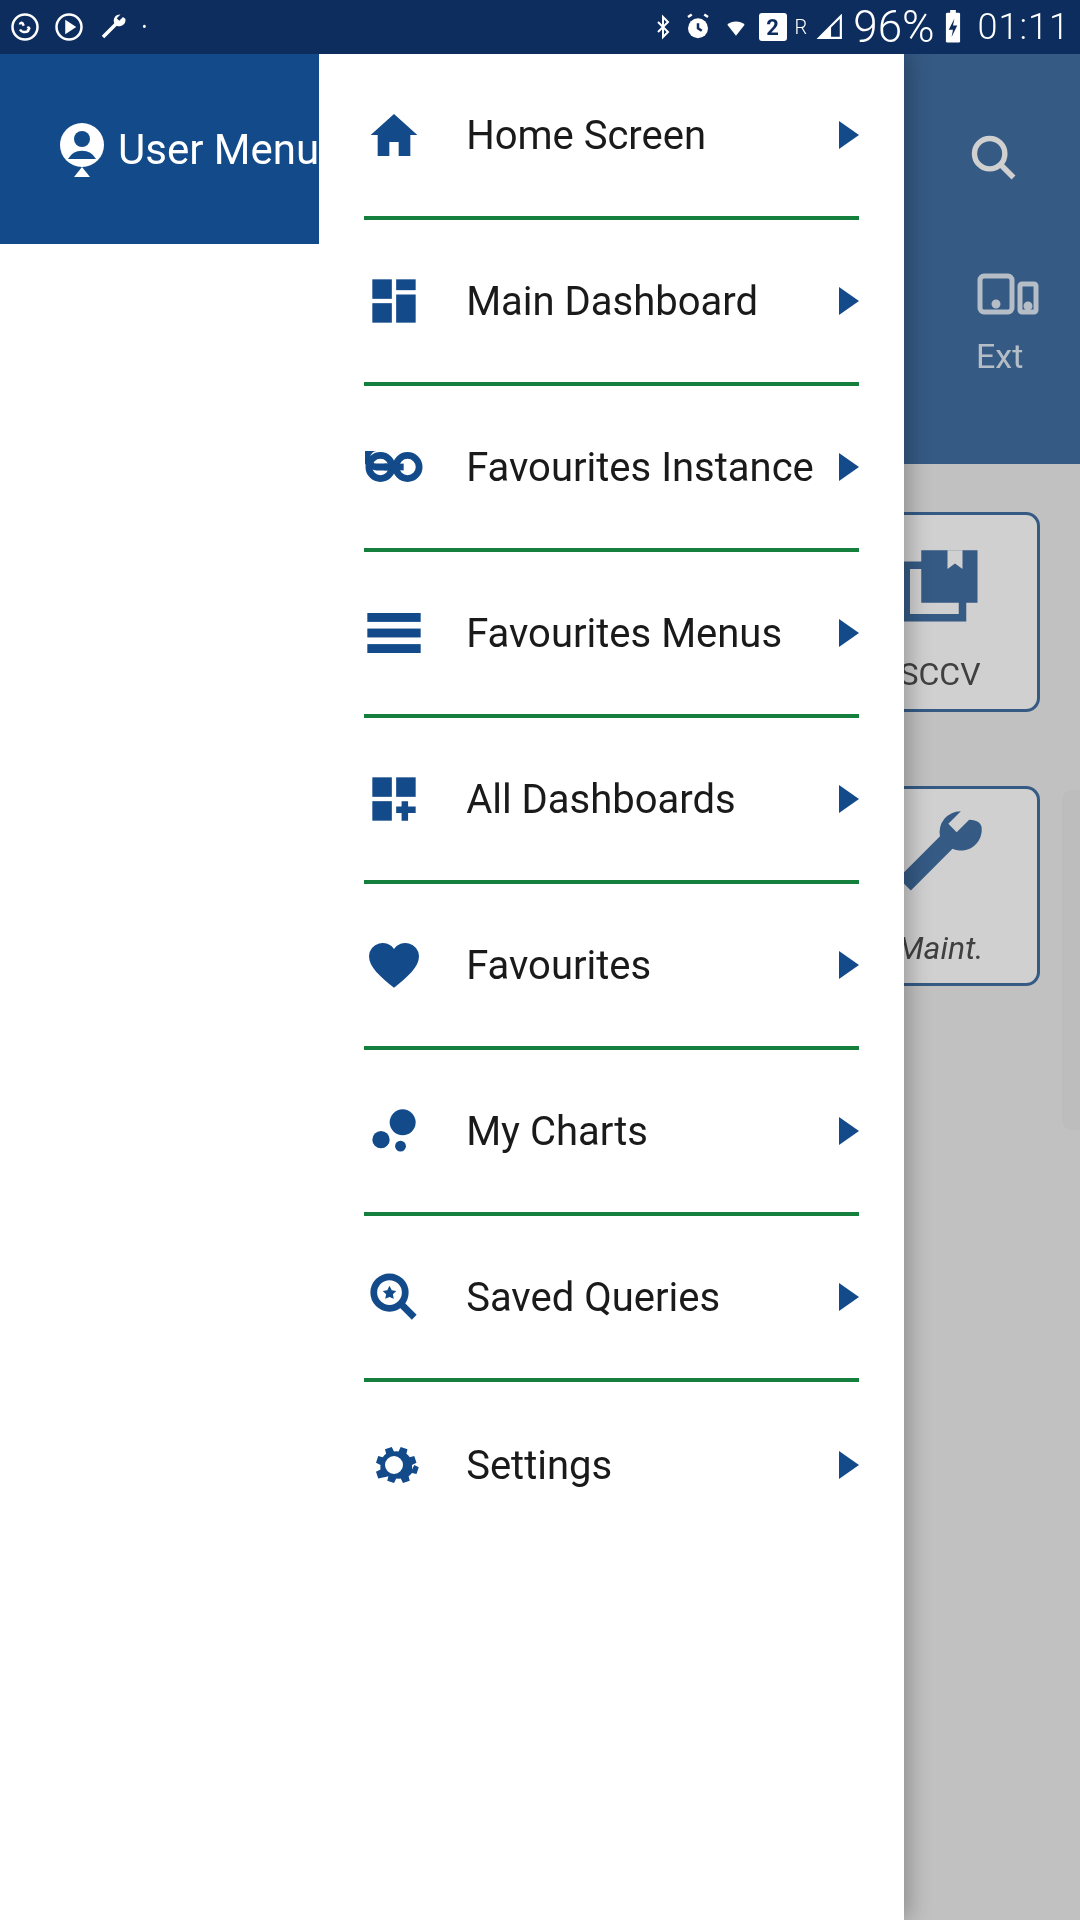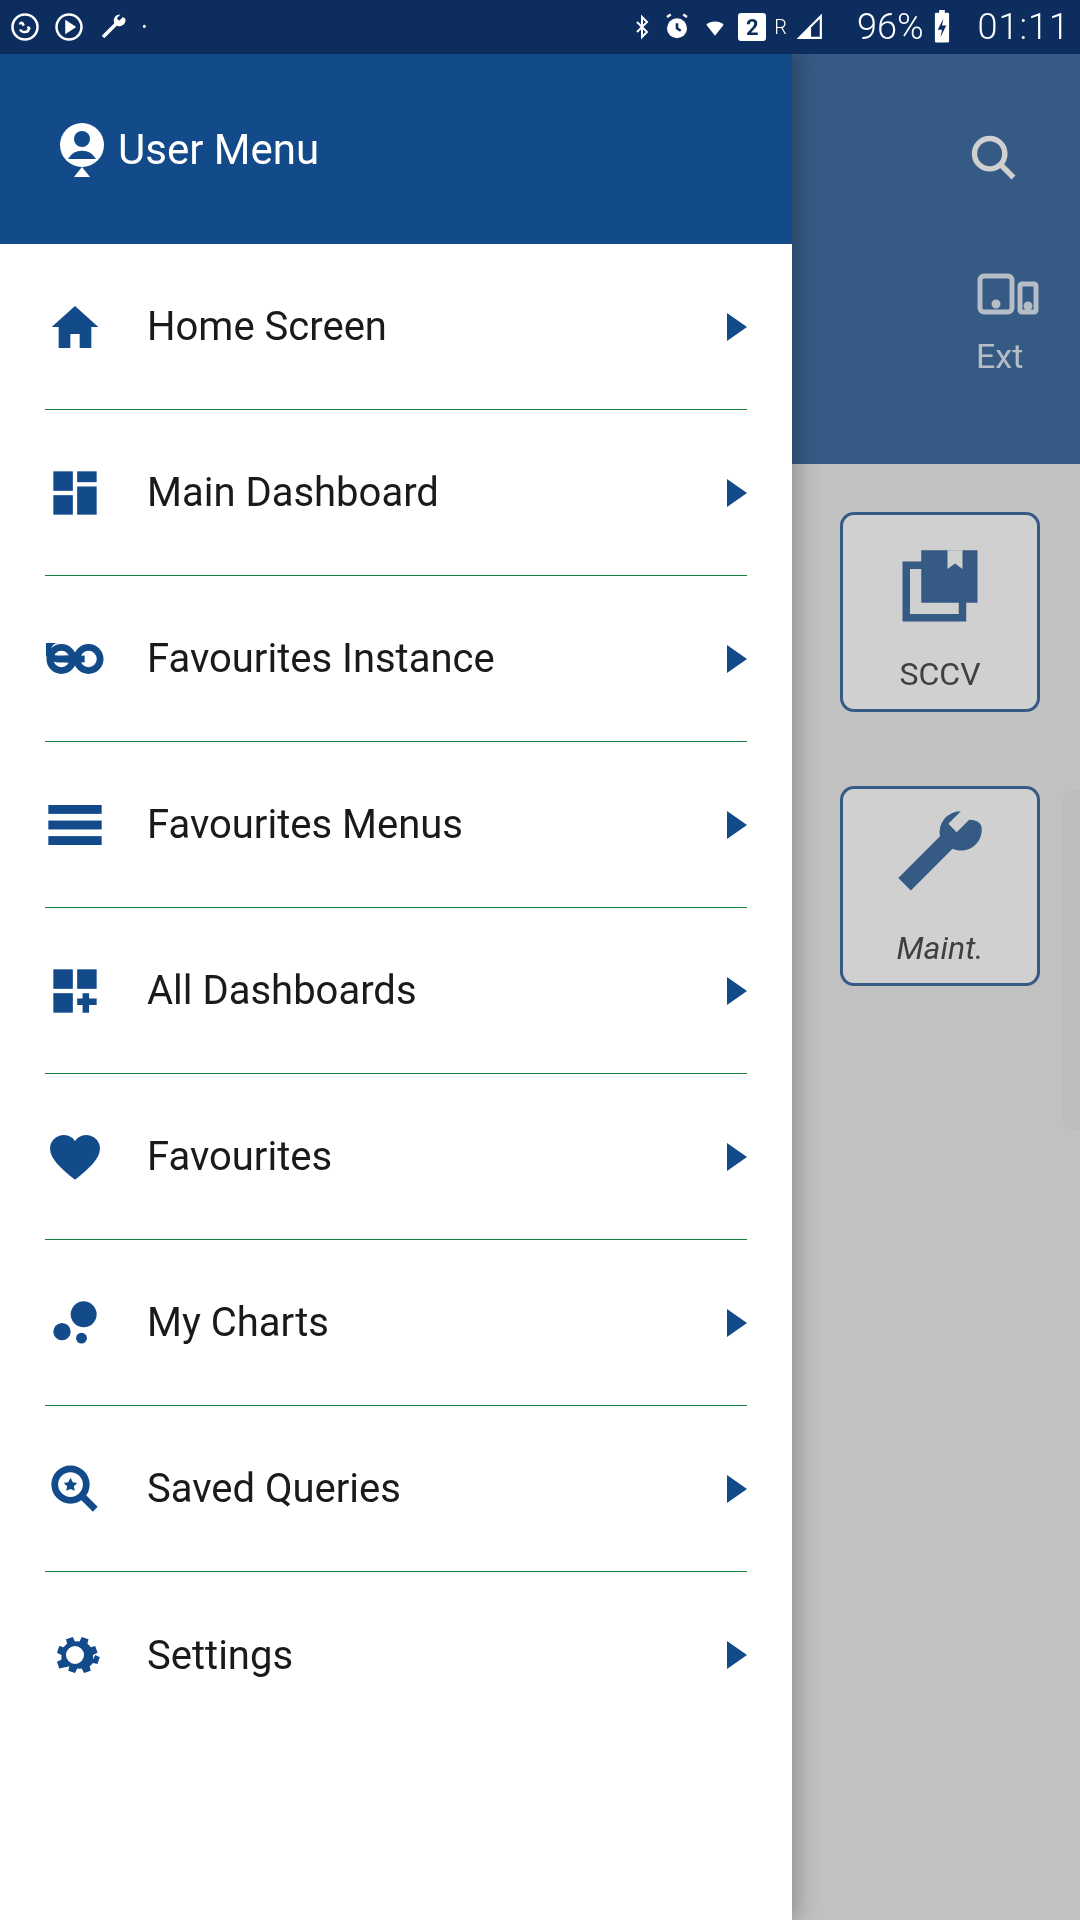--- a/index.html
+++ b/index.html
@@ -18,22 +18,22 @@
     display: flex;
     align-items: center;
     justify-content: space-between;
     padding: 0 10px;
     font-size: 30px;
     position: relative;
     z-index: 30;
   }
   .status-left { display: flex; align-items: center; gap: 14px; }
   .status-right { display: flex; align-items: center; gap: 8px; font-weight: 300; }
-  .status-right .time { font-size: 36px; letter-spacing: 1px; margin-left: 18px; }
-  .status-right .pct { font-size: 36px; margin-left: 24px; }
+  .status-right .time { font-size: 36px; letter-spacing: 1px; margin-left: 7px; }
+  .status-right .pct { font-size: 44px; }
   .sim-badge {
     background: #fff; color: #0d2d5e; width: 28px; height: 28px;
     display: flex; align-items: center; justify-content: center;
     font-size: 22px; font-weight: 700; border-radius: 3px;
   }
   
   .app-header {
     position: absolute;
     top: 54px; left: 0; right: 0;
     height: 410px;
@@ -73,47 +73,46 @@
     width: 18px; height: 340px;
     background: #bdbdbd;
     border-top-left-radius: 10px;
     border-bottom-left-radius: 10px;
     z-index: 6;
   }
   
   .drawer {
     position: absolute;
     top: 54px; left: 0; bottom: 0;
-    width: 792px;
+    width: 904px;
     background: #fff;
     z-index: 20;
     box-shadow: 6px 0 20px rgba(0,0,0,0.25);
     display: flex;
-    flex-direction: column;
   }
   .drawer-header {
     height: 190px;
     background: #124a8a;
     display: flex;
     align-items: center;
     padding-left: 56px;
     gap: 10px;
     color: #fff;
   }
   .drawer-header-title { font-size: 42px; font-weight: 400; }
   .drawer-list {
     flex: 1;
     overflow: hidden;
   }
   .drawer-item {
     height: 166px;
     margin: 0 45px;
     display: flex;
     align-items: center;
-    border-bottom: 1px solid #15803d;
+    border-bottom: 4px solid #15803d;
     gap: 42px;
     position: relative;
   }
   .drawer-item:last-child { border-bottom: none; }
   .drawer-icon {
     width: 60px; height: 60px;
     display: flex; align-items: center; justify-content: center;
     color: #124a8a;
     flex-shrink: 0;
   }

